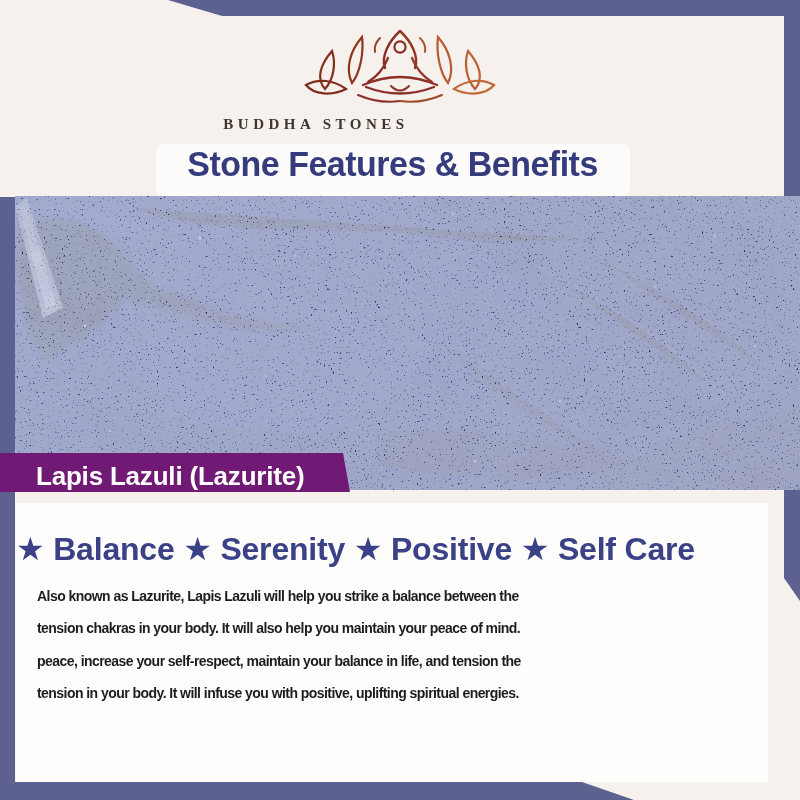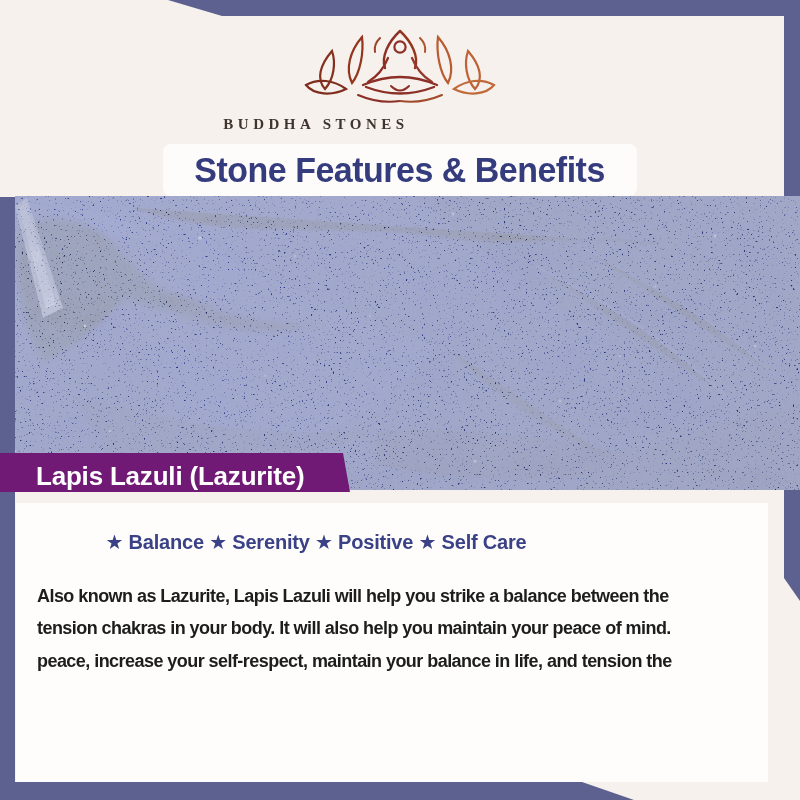--- a/index.html
+++ b/index.html
@@ -16,42 +16,42 @@
   .band-bottom{left:0;top:782px;width:640px;height:18px;
     clip-path:polygon(0 0,582px 0,634px 18px,0 18px);}
 
   
   .logo{position:absolute;left:300px;top:28px;width:200px;height:82px;}
   .brand{position:absolute;left:0;top:116px;width:632px;text-align:center;
     font-family:"Liberation Serif","DejaVu Serif",serif;font-size:15px;
     letter-spacing:4.5px;color:#3e3530;font-weight:600;}
 
   
-  .title-strip{position:absolute;left:163px;top:144px;width:474px;height:52px;
-    background:#fdfcfa;display:flex;align-items:center;justify-content:center;border-radius:8px;}
+  .title-strip{position:absolute;left:156px;top:144px;width:474px;height:52px;
+    background:#fdfcfa;display:flex;align-items:flex-start;justify-content:center;border-radius:8px;}
   .title-strip .title{font-size:35px;font-weight:bold;color:#353c7e;
     letter-spacing:-0.5px;transform:scaleX(0.97);white-space:nowrap;}
 
   
   .photo{position:absolute;left:15px;top:196px;width:785px;height:294px;}
 
   
   .banner{position:absolute;left:0;top:453px;width:350px;height:39px;background:#701a75;
     clip-path:polygon(0 0,343px 0,350px 39px,0 39px);
     display:flex;align-items:flex-end;}
   .banner .banner-label{color:#ffffff;font-weight:bold;font-size:26px;
     padding-left:36px;letter-spacing:-0.2px;white-space:nowrap;}
 
   
   .content-box{position:absolute;left:16px;top:503px;width:752px;height:279px;
     background:#fefdfc;}
   .benefits-line{position:absolute;left:0;top:27px;width:600px;text-align:center;
-    color:#3a4186;font-weight:bold;font-size:20px;letter-spacing:-0.2px;white-space:nowrap;}
+    color:#3a4186;font-weight:bold;font-size:32px;letter-spacing:-0.2px;white-space:nowrap;}
   .desc{position:absolute;left:21px;top:77px;width:728px;color:#1d1d1d;
-    font-weight:bold;font-size:18px;letter-spacing:-0.55px;}
+    font-weight:bold;font-size:14px;letter-spacing:-0.55px;}
   .desc .line{height:32.4px;line-height:32.4px;white-space:nowrap;}
 </style>
 </head>
 <body>
 
 <div class="canvas">
 
   <div class="band band-top"></div>
   <div class="band band-right"></div>
   <div class="band band-left"></div>
@@ -162,16 +162,17 @@
   <div class="banner">
     <div class="banner-label">Lapis Lazuli (Lazurite)</div>
   </div>
 
   <div class="content-box">
     <div class="benefits-line">★ Balance ★ Serenity ★ Positive ★ Self Care</div>
     <div class="desc">
       <div class="line">Also known as Lazurite, Lapis Lazuli will help you strike a balance between the</div>
       <div class="line">tension chakras in your body. It will also help you maintain your peace of mind.</div>
       <div class="line">peace, increase your self-respect, maintain your balance in life, and tension the</div>
+      <div class="line">tension in your body. It will infuse you with positive, uplifting spiritual energies.</div>
     </div>
   </div>
 
 </div>
 
 </body></html>

